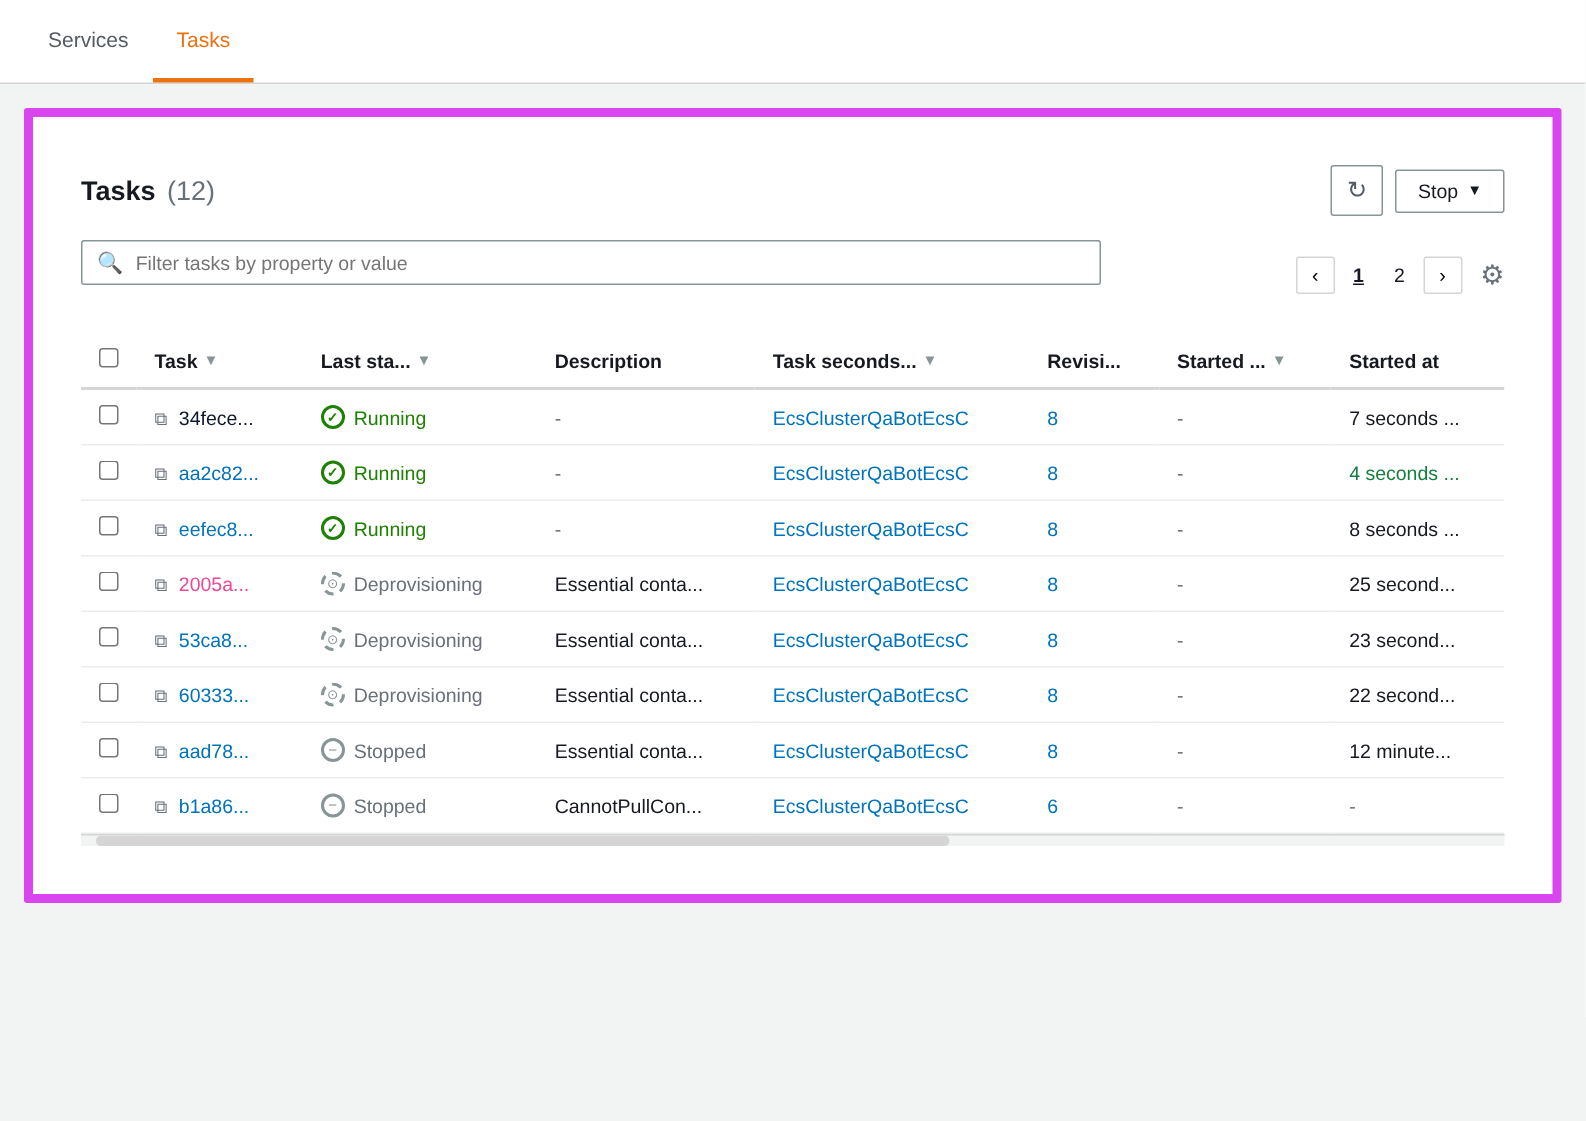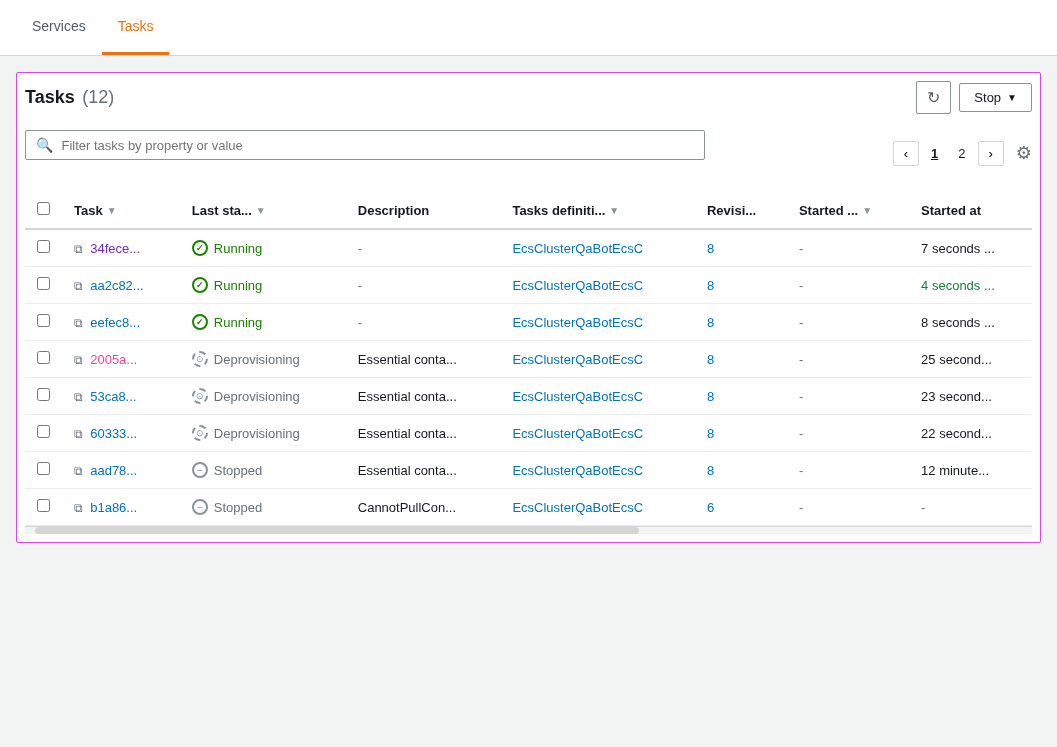--- a/index.html
+++ b/index.html
@@ -4,21 +4,21 @@
   <style>
     * { box-sizing: border-box; margin: 0; padding: 0; }
     body { font-family: -apple-system, BlinkMacSystemFont, 'Segoe UI', Arial, sans-serif; font-size: 13px; background: #f2f3f3; color: #16191f; }
 
     .top-nav { background: #fff; border-bottom: 1px solid #d5d5d5; display: flex; align-items: stretch; padding: 0 16px; height: 56px; }
     .nav-tab { display: flex; align-items: center; padding: 0 16px; cursor: pointer; font-size: 14px; color: #545b64; border-bottom: 3px solid transparent; text-decoration: none; }
     .nav-tab.active { color: #ec7211; border-bottom: 3px solid #ec7211; font-weight: 500; }
     .nav-tab.inactive { color: #545b64; border-bottom: 3px solid transparent; }
 
     .main-content { padding: 16px; }
-    .panel { background: #fff; border: 1px solid #d946ef; border-radius: 2px; padding: 8px; }
+    .panel { background: #fff; border: 6px solid #d946ef; border-radius: 2px; padding: 32px; }
 
     .panel-header { display: flex; align-items: center; justify-content: space-between; margin-bottom: 16px; }
 
     .header-actions { display: flex; gap: 8px; align-items: center; }
 
     .btn { border: 1px solid #879596; background: #fff; padding: 6px 14px; border-radius: 2px; cursor: pointer; font-size: 13px; color: #16191f; display: flex; align-items: center; gap: 6px; }
     .btn-icon { border: 1px solid #879596; background: #fff; padding: 6px 10px; border-radius: 2px; cursor: pointer; display: flex; align-items: center; justify-content: center; }
     .btn-primary { background: #ec7211; border: 1px solid #ec7211; color: #fff; padding: 6px 16px; border-radius: 2px; cursor: pointer; font-size: 13px; font-weight: 600; }
 
     .search-bar { display: flex; align-items: center; border: 1px solid #879596; border-radius: 2px; padding: 6px 10px; margin-bottom: 16px; gap: 8px; }
@@ -101,21 +101,21 @@
               <div class="th-with-sort">
                 <span>Last sta...</span>
                 <span class="sort-icon">▼</span>
               </div>
             </th>
             <th>
               <span>Description</span>
             </th>
             <th>
               <div class="th-with-sort">
-                <span>Tasks definiti...</span>
+                <span>Task seconds...</span>
                 <span class="sort-icon">▼</span>
               </div>
             </th>
             <th>
               <span>Revisi...</span>
             </th>
             <th>
               <div class="th-with-sort">
                 <span>Started ...</span>
                 <span class="sort-icon">▼</span>
@@ -126,21 +126,21 @@
             </th>
           </tr>
         </thead>
         <tbody id="table-body">
             <tr>
     <td>
       <input type="checkbox" style="">
     </td>
     <td>
       <span style="color:#687078;cursor:pointer;font-size:12px;margin-right:4px;">⧉</span>
-      <a class="link" style="color:#6d28d9;">34fece...</a>
+      <a class="link" style="color:#0f172a;">34fece...</a>
     </td>
     <td>
       <span style="display:flex;align-items:center;gap:6px;color:#1d8102;">
         <span style="display:inline-flex;align-items:center;justify-content:center;width:16px;height:16px;border-radius:50%;border:2px solid #1d8102;color:#1d8102;font-size:9px;font-weight:bold;">✓</span>
         <span>Running</span>
       </span>
     </td>
     <td style="color:#687078;">-</td>
     <td>
       <a class="link" style="color:#0073bb;">EcsClusterQaBotEcsC</a>

